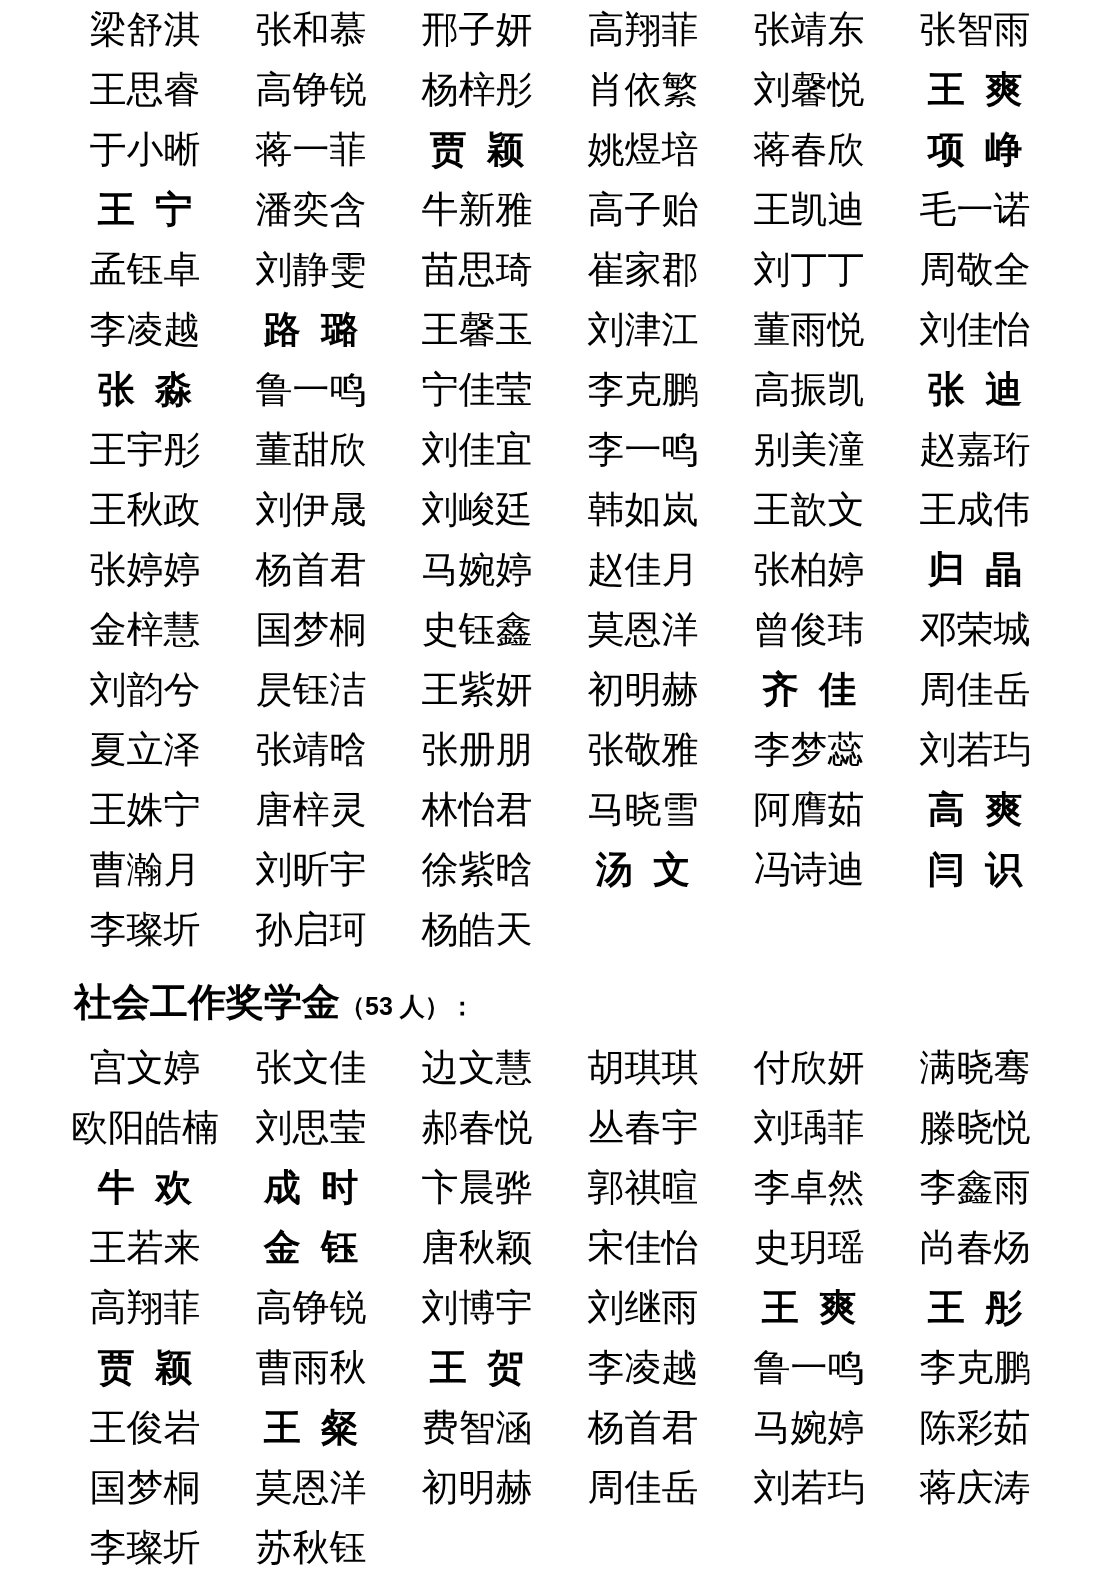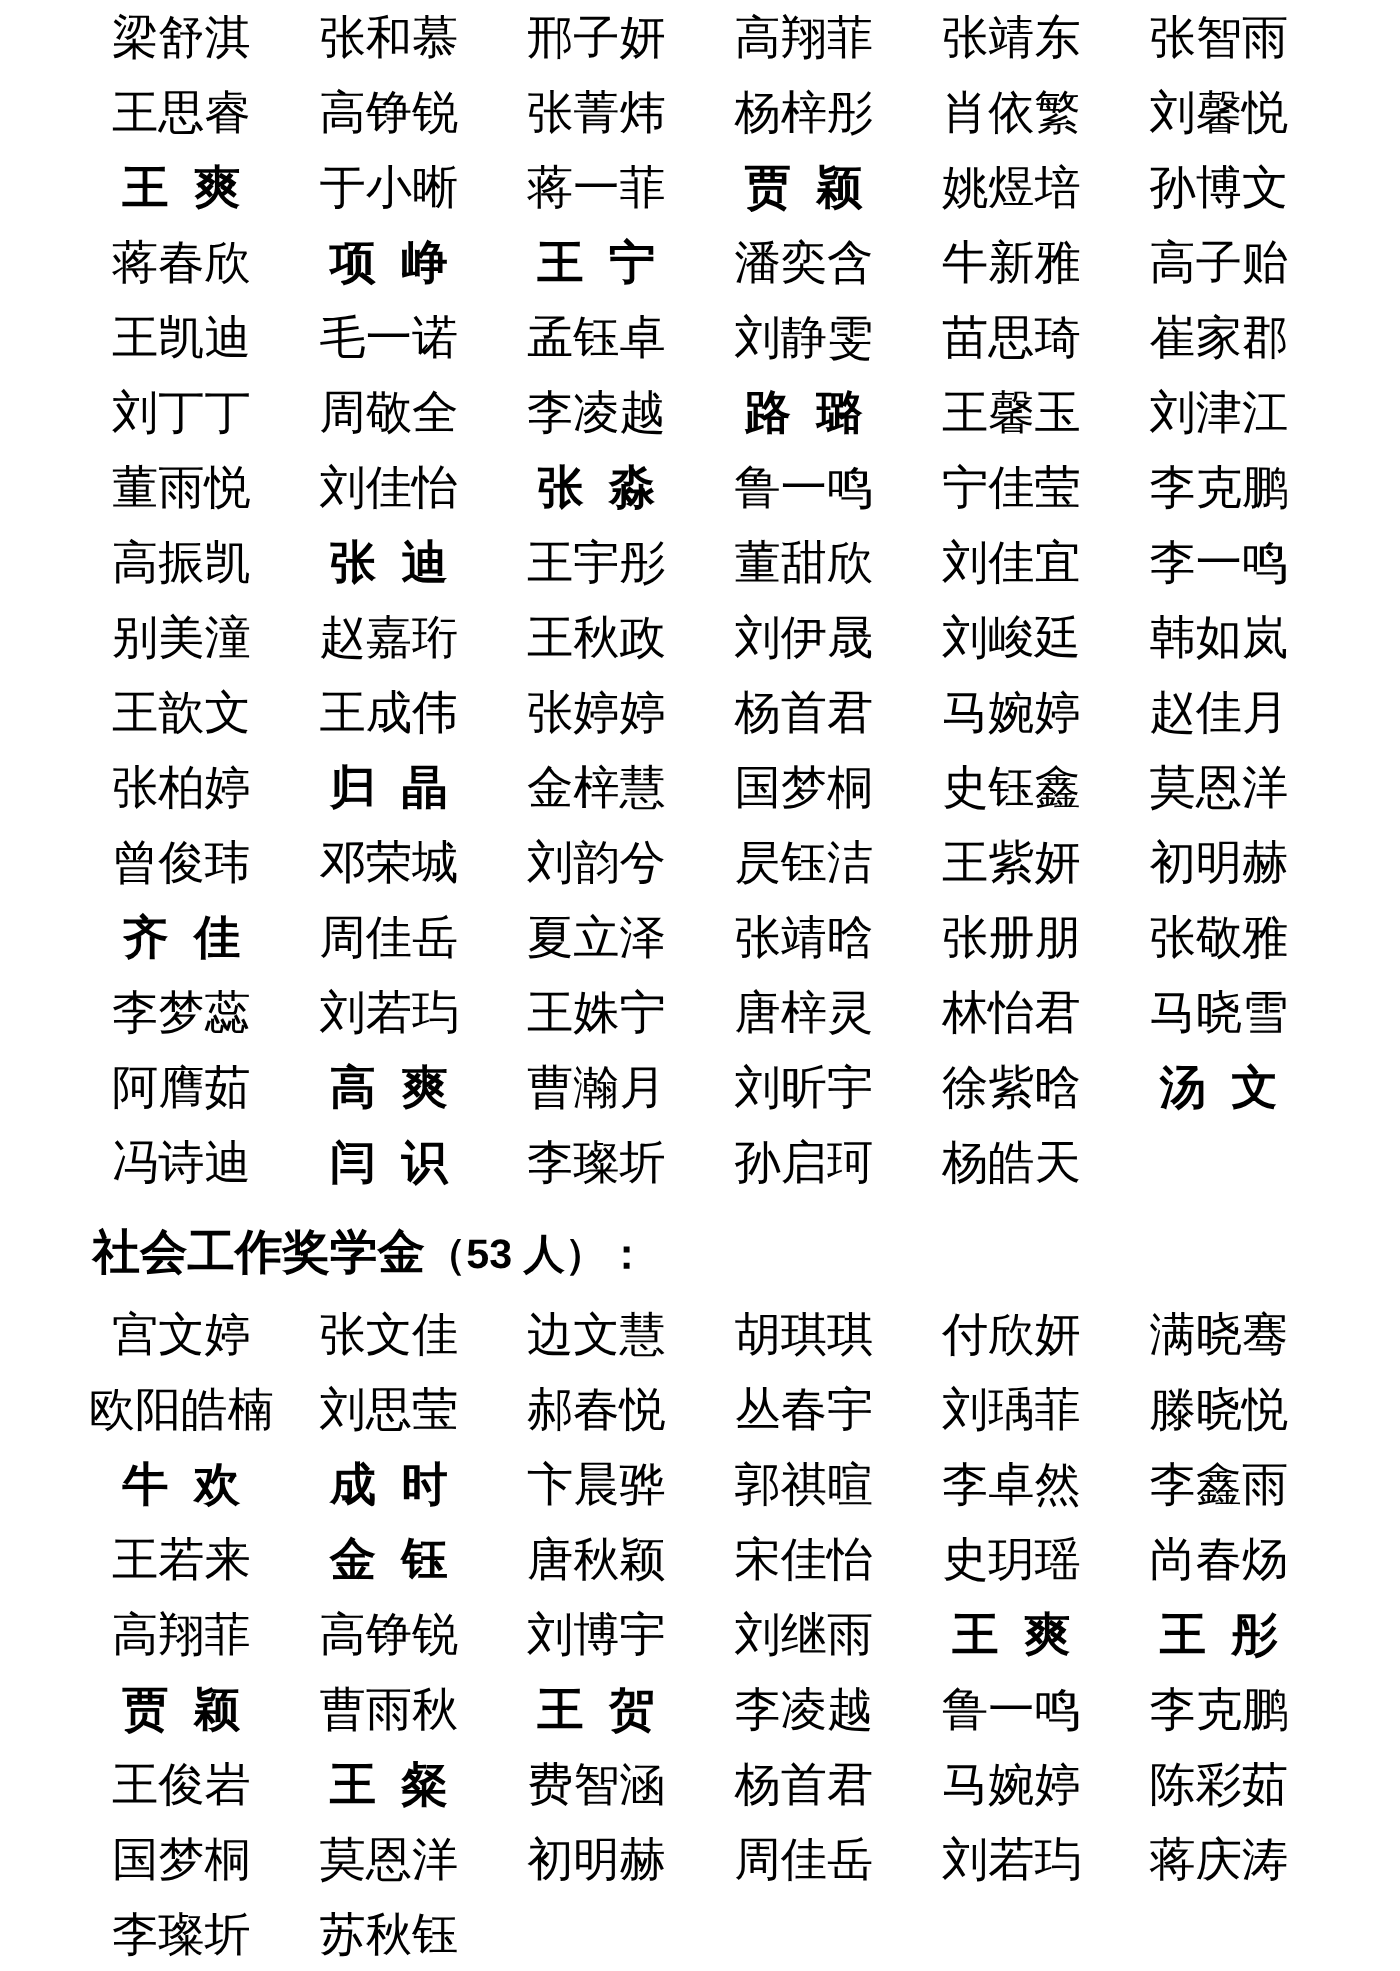--- a/index.html
+++ b/index.html
@@ -44,47 +44,45 @@
   .section-heading {
     font-size: 38px;
     font-weight: bold;
     line-height: 64px;
     height: 68px;
     margin-top: 10px;
     padding-left: 12px;
     white-space: nowrap;
   }
   .section-heading .count {
-    font-size: 33px;
+    font-size: 25px;
   }
 </style>
 </head>
 <body>
 
 <div class="page">
 
   <div class="name-grid" id="top-grid">
       <div class="name-cell">梁舒淇</div>
       <div class="name-cell">张和慕</div>
       <div class="name-cell">邢子妍</div>
       <div class="name-cell">高翔菲</div>
       <div class="name-cell">张靖东</div>
       <div class="name-cell">张智雨</div>
       <div class="name-cell">王思睿</div>
       <div class="name-cell">高铮锐</div>
-      <div class="name-cell">张菁炜</div>
       <div class="name-cell">杨梓彤</div>
       <div class="name-cell">肖依繁</div>
       <div class="name-cell">刘馨悦</div>
       <div class="name-cell spaced">王爽</div>
       <div class="name-cell">于小晰</div>
       <div class="name-cell">蒋一菲</div>
       <div class="name-cell spaced">贾颖</div>
       <div class="name-cell">姚煜培</div>
-      <div class="name-cell">孙博文</div>
       <div class="name-cell">蒋春欣</div>
       <div class="name-cell spaced">项峥</div>
       <div class="name-cell spaced">王宁</div>
       <div class="name-cell">潘奕含</div>
       <div class="name-cell">牛新雅</div>
       <div class="name-cell">高子贻</div>
       <div class="name-cell">王凯迪</div>
       <div class="name-cell">毛一诺</div>
       <div class="name-cell">孟钰卓</div>
       <div class="name-cell">刘静雯</div>

